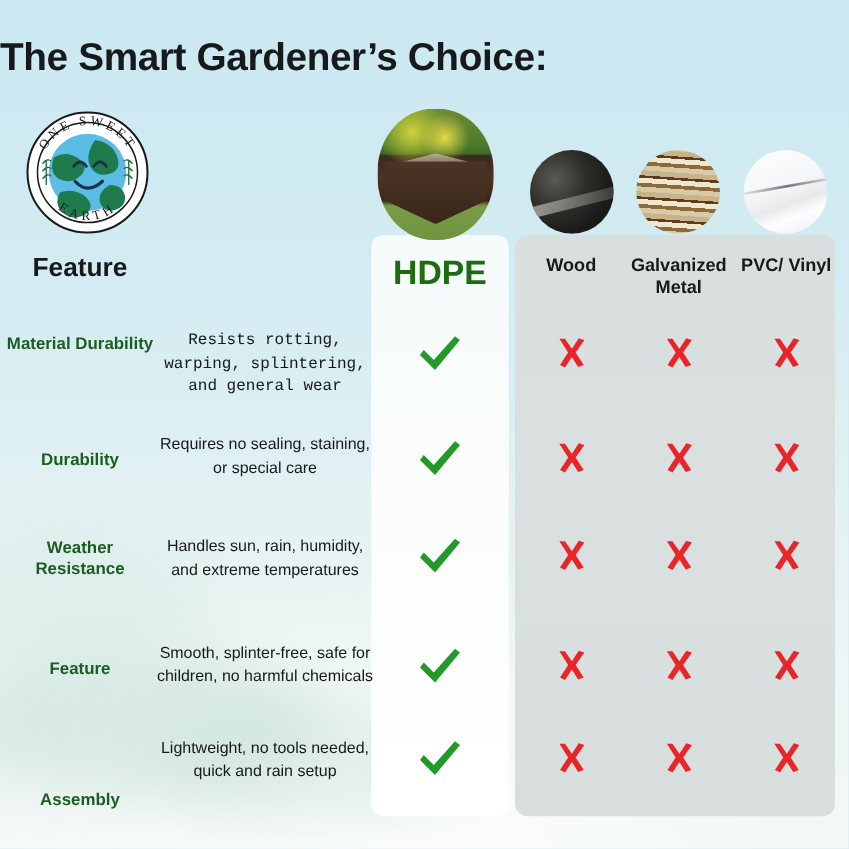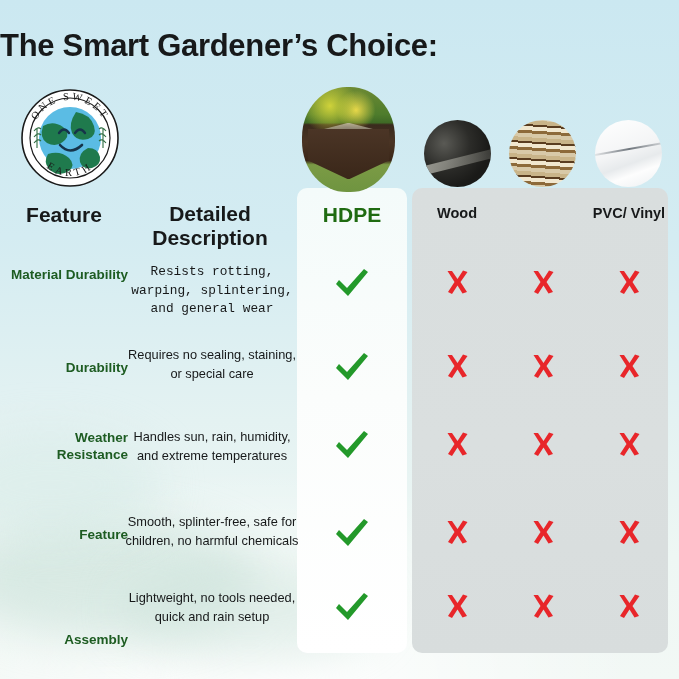--- a/index.html
+++ b/index.html
@@ -93,26 +93,26 @@
   #thumb-pvc .crack{
     position:absolute;left:-5%;top:42%;width:112%;height:2px;
     background:linear-gradient(90deg,rgba(40,50,60,.05),rgba(40,50,60,.65),rgba(40,50,60,.1));
     transform:rotate(-10deg);
   }
 
   
   .hdr{position:absolute;font-weight:bold;color:#17191a;text-align:center;line-height:1.15;}
   #hdr-feature{left:0px;top:203px;width:128px;font-size:21px;}
   #hdr-desc{left:130px;top:202px;width:160px;font-size:21px;}
-  #hdr-hdpe{left:297px;top:203px;width:110px;font-size:21px;color:#1f6b11;}
+  #hdr-hdpe{left:297px;top:203px;width:110px;font-size:27px;color:#1f6b11;}
   #hdr-wood{left:412px;top:205px;width:90px;font-size:14.5px;text-align:center;}
   #hdr-metal{left:497px;top:205px;width:92px;font-size:14.5px;}
   #hdr-pvc{left:586px;top:205px;width:86px;font-size:14.5px;}
   .feat{
-    position:absolute;left:0;width:128px;text-align:right;
+    position:absolute;left:0;width:128px;text-align:center;
     font-size:13.5px;font-weight:bold;color:#1d5c22;line-height:1.25;
   }
   .desc{
     position:absolute;left:122px;width:180px;text-align:center;
     font-size:12.8px;color:#17191a;line-height:1.45;
   }
   .mark{position:absolute;text-align:center;}
   .m-hdpe{left:297px;width:110px;}
   .m-wood{left:412px;width:90px;}
   .m-metal{left:497px;width:92px;}
@@ -165,23 +165,23 @@
   </div>
   <div class="thumb" id="thumb-wood">
     <div class="streak"></div>
   </div>
   <div class="thumb" id="thumb-metal"></div>
   <div class="thumb" id="thumb-pvc">
     <div class="crack"></div>
   </div>
 
   <div class="hdr" id="hdr-feature">Feature</div>
-  <div class="hdr" id="hdr-desc">Detailed Description</div>
   <div class="hdr" id="hdr-hdpe">HDPE</div>
   <div class="hdr" id="hdr-wood">Wood</div>
+  <div class="hdr" id="hdr-metal">Galvanized Metal</div>
   <div class="hdr" id="hdr-pvc">PVC/ Vinyl</div>
 
   <div id="rows-host">
       <div class="feat" style="top: 267px;">Material Durability</div>
       <div class="desc" style="top: 263px; font-family: Liberation Mono, monospace;">Resists rotting, warping, splintering, and general wear</div>
       <div class="mark m-hdpe check" style="top: 268px;">
         <svg width="38" height="30" viewBox="0 0 38 30">
           <path d="M3 16 L6 12 L14 20 L31 1 L35 4 L15 28 Z" fill="#23992a"></path>
         </svg>
       </div>

